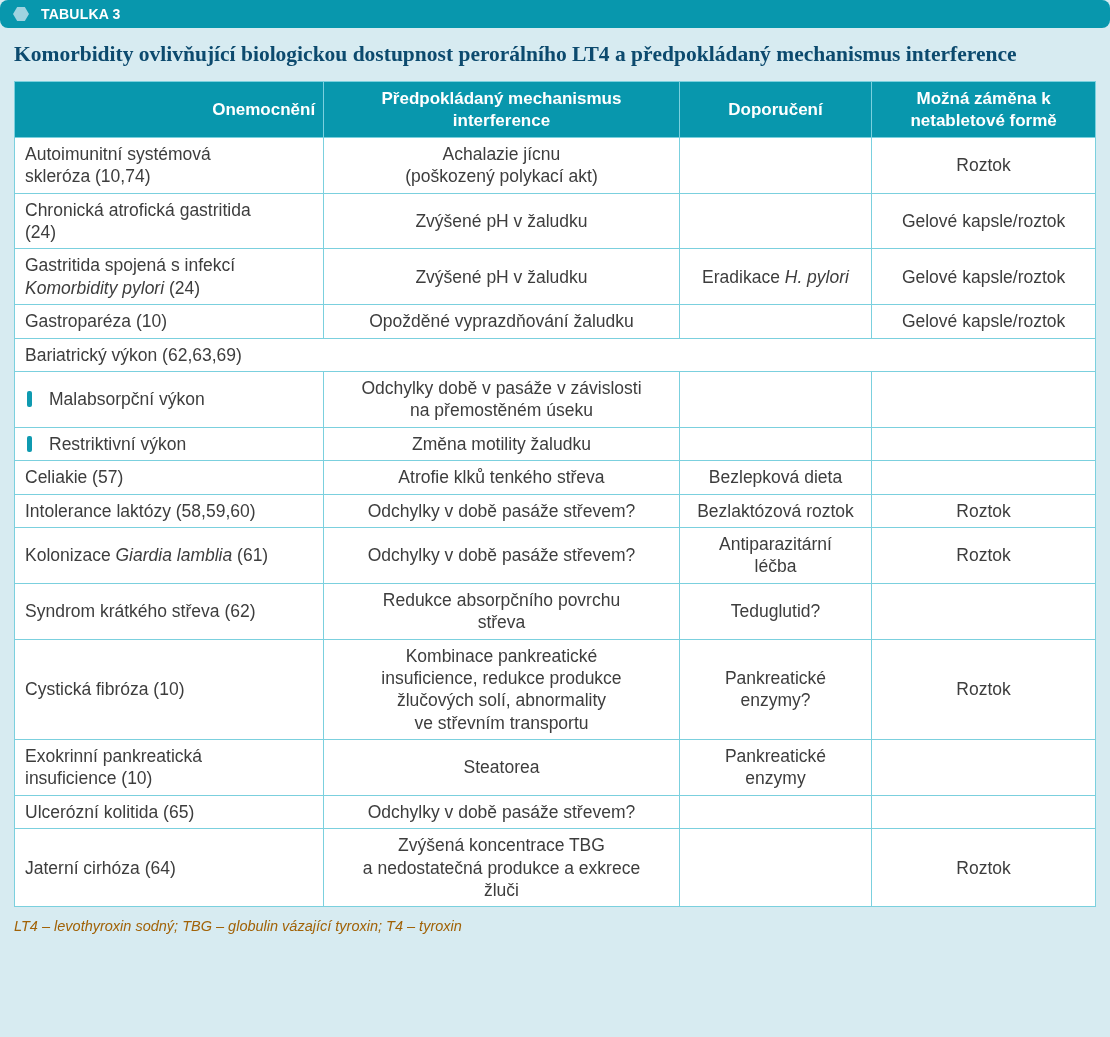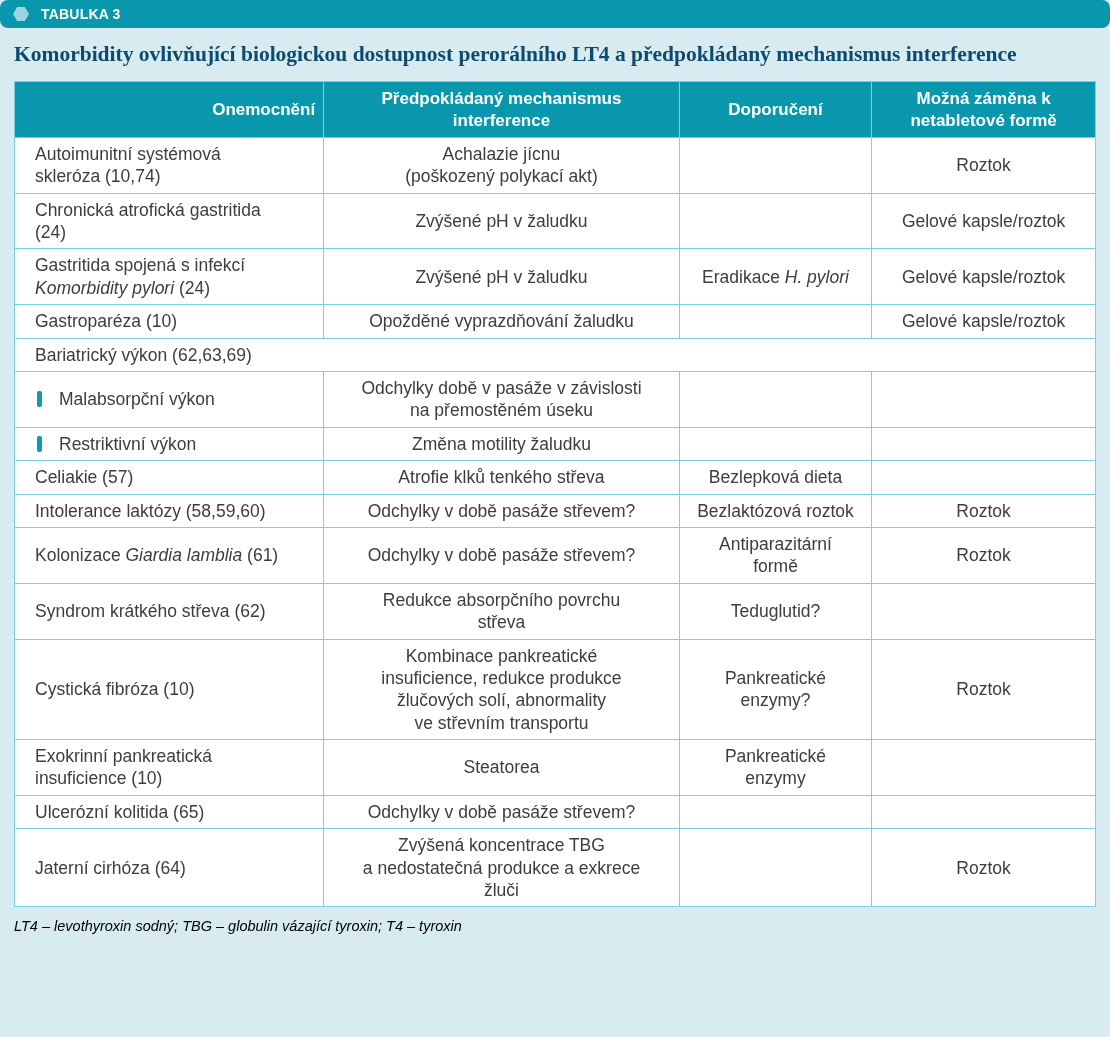--- a/index.html
+++ b/index.html
@@ -67,37 +67,37 @@
   th.left { text-align: right; padding-left: 8px; }
   td {
     font-size: 17.5px;
     color: #3d3d3d;
     padding: 5px 8px;
     line-height: 1.28;
     text-align: center;
   }
   td.disease {
     text-align: left;
-    padding-left: 20px;
+    padding-left: 10px;
   }
   .bullet-bar {
     display: inline-block;
     width: 5px;
     height: 16px;
     border-radius: 2px;
     background: #0f9ab0;
     margin-right: 17px;
     margin-left: 2px;
     vertical-align: -2px;
   }
   .footnote {
     margin: 11px 14px;
     font-style: italic;
     font-size: 14.5px;
-    color: #000000;
+    color: #a16207;
   }
 </style>
 </head>
 <body>
 
 <div class="page">
 
   <div class="tag-bar">
     <span class="hex-icon"></span>
     <span class="tag-label">TABULKA 3</span>
@@ -174,21 +174,21 @@
         <tr>
           <td class="disease">Intolerance laktózy (58,59,60)</td>
           <td>Odchylky v době pasáže střevem?</td>
           <td>Bezlaktózová roztok</td>
           <td>Roztok</td>
         </tr>
         <tr>
           <td class="disease">Kolonizace <i>Giardia lamblia</i> (61)</td>
           <td>Odchylky v době pasáže střevem?</td>
           <td>Antiparazitární
-formě</td>
+léčba</td>
           <td>Roztok</td>
         </tr>
         <tr>
           <td class="disease">Syndrom krátkého střeva (62)</td>
           <td>Redukce absorpčního povrchu
 střeva</td>
           <td>Teduglutid?</td>
           <td></td>
         </tr>
         <tr>

